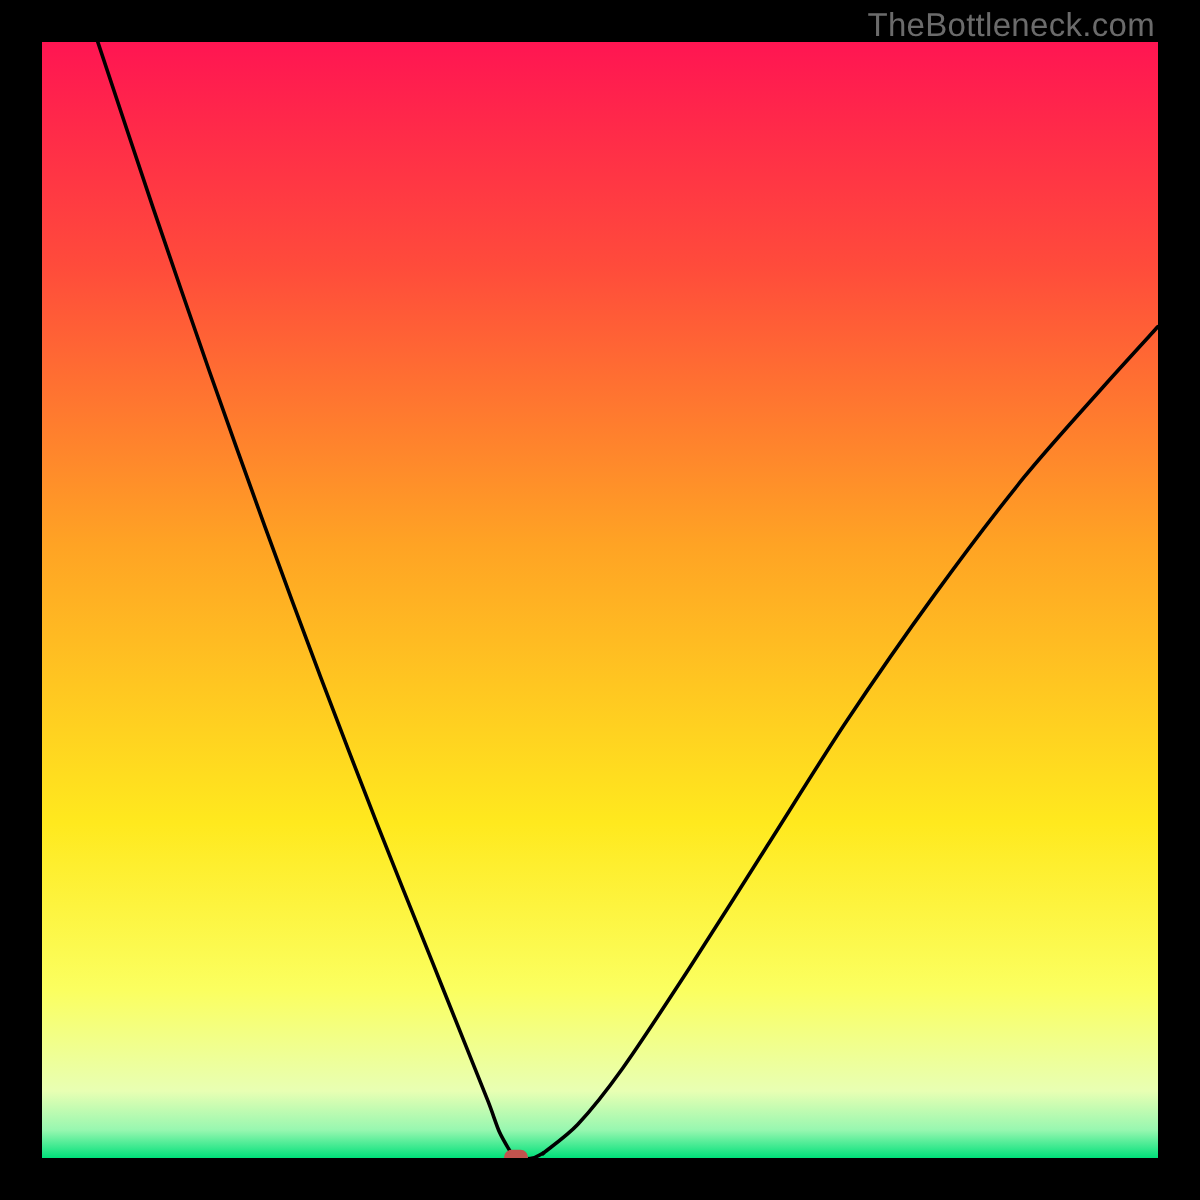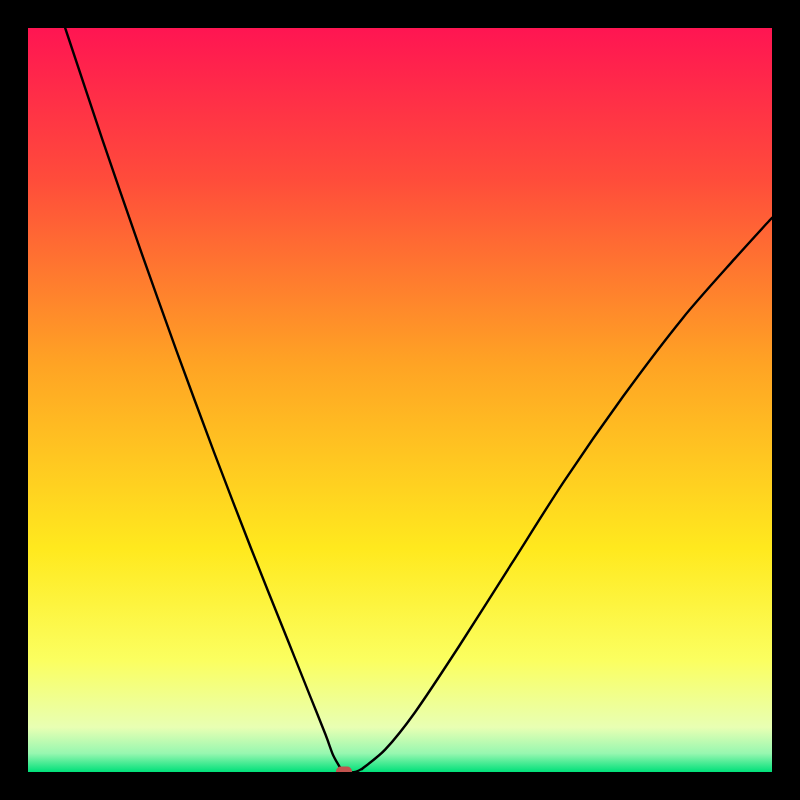--- a/index.html
+++ b/index.html
@@ -68,14 +68,15 @@
             <stop offset="97.5%" stop-color="#97f7b0"></stop>
             <stop offset="100%" stop-color="#00e07a"></stop>
           </linearGradient>
       </defs>
       <rect x="0" y="0" width="744" height="744" fill="url(#bg-grad)"></rect>
       <path id="curve" fill="none" stroke="#000" stroke-width="2.4" stroke-linecap="round" stroke-linejoin="round" d="M 37.2 0 C 42.160000000000004 14.880000000000004 64.48 82.33600000000001 74.4 111.60000000000002 C 84.32000000000001 140.86400000000003 101.67999999999999 191.20800000000003 111.6 219.48000000000002 C 121.52 247.752 138.88 296.36000000000007 148.8 323.64000000000004 C 158.72000000000003 350.92 176.08 397.792 186 424.08 C 195.92 450.368 213.28 495.50399999999996 223.2 520.8 C 233.11999999999998 546.096 252.46399999999997 593.9599999999999 260.4 613.8 C 268.33599999999996 633.64 277.76000000000005 657.2 282.72 669.6 C 287.68 682 294.624 699.1615999999999 297.6 706.8 C 300.576 714.4384 303.056 722.424 305.03999999999996 726.888 C 307.02399999999994 731.3520000000001 311.48799999999994 738.4943999999999 312.47999999999996 740.28 C 313.472 742.0656 311.48799999999994 739.784 312.47999999999996 740.28 C 313.472 740.776 317.93600000000004 743.504 319.92 744 C 321.904 744.496 325.37600000000003 744.496 327.36 744 C 329.344 743.504 333.808 740.776 334.8 740.28 C 335.79200000000003 739.784 331.824 742.76 334.8 740.28 C 337.776 737.8 350.176 729.1199999999999 357.12 721.68 C 364.064 714.24 376.96 698.368 386.88 684.48 C 396.8 670.592 418.62399999999997 637.36 431.52 617.52 C 444.416 597.68 469.71200000000005 557.5039999999999 483.6 535.68 C 497.488 513.856 520.8 476.15999999999997 535.68 453.84 C 550.56 431.52 579.3280000000001 390.104 595.2 368.28 C 611.072 346.45599999999996 639.84 308.512 654.72 290.16 C 669.6 271.80800000000005 694.896 244.03199999999998 706.8 230.64 C 718.704 217.248 739.04 195.17600000000002 744 189.72000000000003"></path>
     </svg>
     <div id="marker" class="marker" style="left: 316.2px; top: 744px; background: rgb(193, 83, 78);"></div>
   </div>
 
+  <div class="watermark">TheBottleneck.com</div>
 
 </div>
 
 </body></html>

